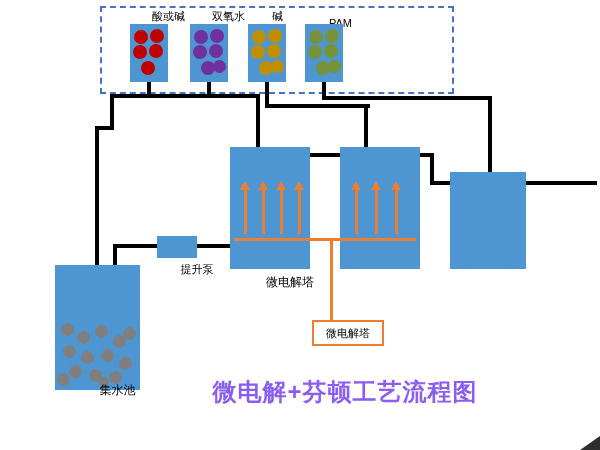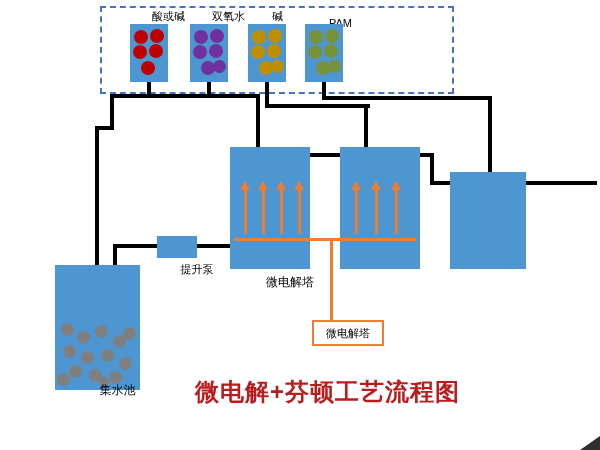--- a/index.html
+++ b/index.html
@@ -39,22 +39,22 @@
     border:2px solid #ed7d31;box-sizing:border-box;background:#fff;
     display:flex;align-items:center;justify-content:center;font-size:11px;
   }
   .pool{position:absolute;left:55px;top:265px;width:85px;height:125px;background:#4e96d2;overflow:hidden;}
   .sdot{position:absolute;width:13px;height:13px;border-radius:50%;}
   .s0{left:6px;top:58px;}  .s1{left:22px;top:66px;} .s2{left:40px;top:60px;} .s3{left:58px;top:70px;}
   .s4{left:8px;top:80px;}  .s5{left:26px;top:86px;} .s6{left:46px;top:84px;} .s7{left:64px;top:92px;}
   .s8{left:14px;top:100px;}.s9{left:34px;top:104px;}.s10{left:54px;top:106px;}.s11{left:2px;top:108px;}
   .s12{left:68px;top:62px;}.s13{left:44px;top:112px;width:10px;height:10px;}
   .main-title{
-    position:absolute;left:195px;top:376px;width:300px;text-align:left;
-    font-size:24px;font-weight:bold;letter-spacing:1px;color:#b91c1c;
+    position:absolute;left:195px;top:376px;width:300px;text-align:center;
+    font-size:24px;font-weight:bold;letter-spacing:1px;color:#8b5cf6;
   }
   .corner-mark{
     position:absolute;right:0;bottom:0;width:0;height:0;
     border-left:20px solid transparent;border-bottom:14px solid #2e2e2e;
   }
 </style>
 </head>
 <body>
 
 <div class="canvas">

